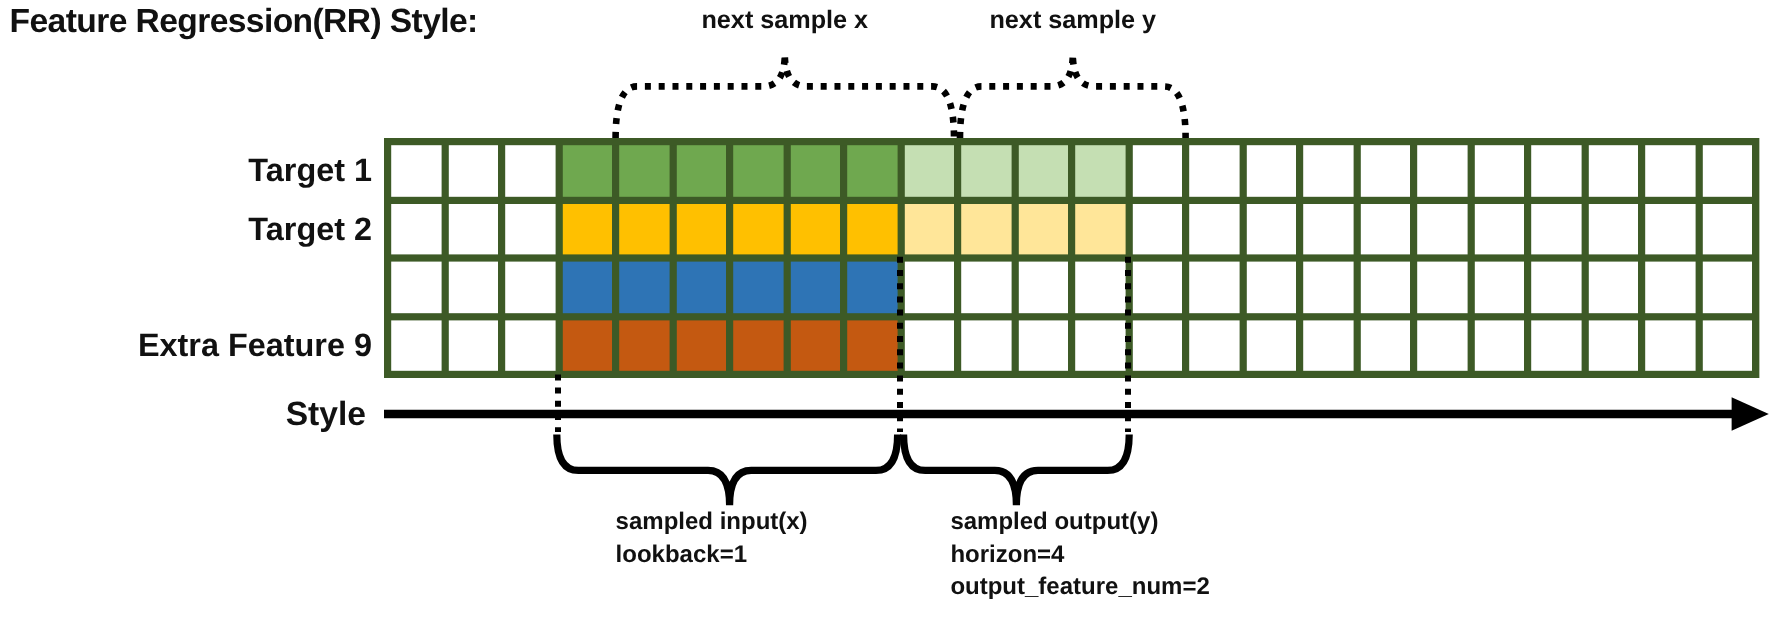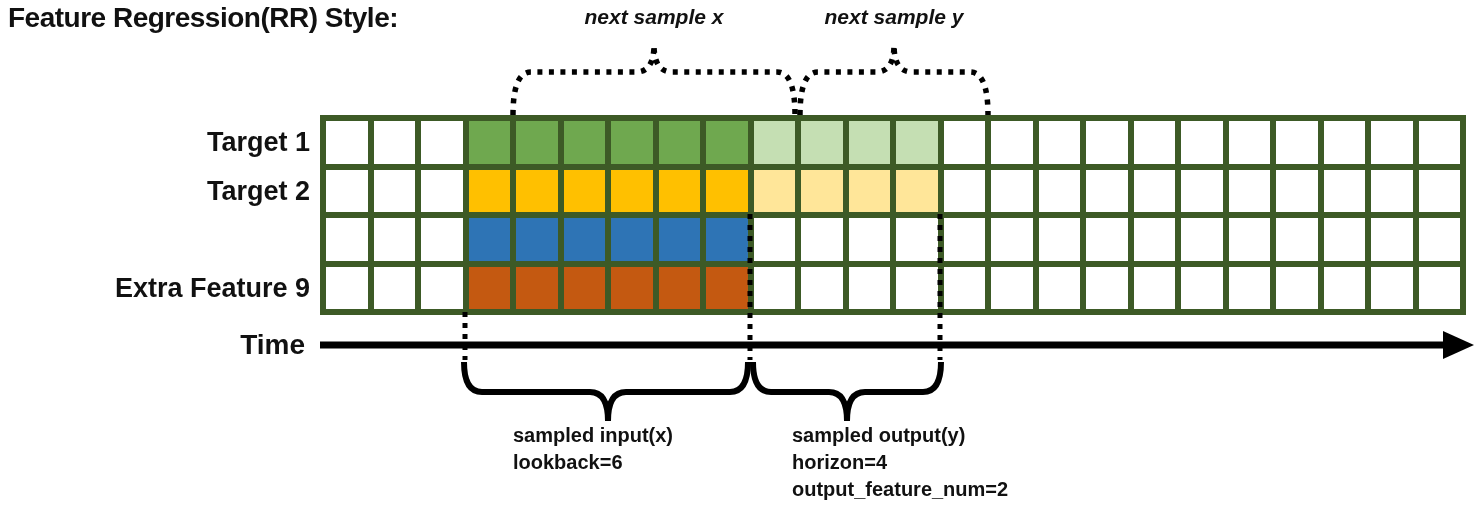--- a/index.html
+++ b/index.html
@@ -6,21 +6,21 @@
   #canvas{
     position:relative; width:1476px; height:516px; background:#ffffff;
     font-family:"Liberation Sans", sans-serif; color:#111; overflow:hidden;
   }
   .title{
     position:absolute; left:8px; top:2px;
     font-size:28px; font-weight:700; letter-spacing:-0.5px; white-space:nowrap;
   }
   .next-label{
     position:absolute; top:5px; transform:translateX(-50%);
-    font-size:21px; font-weight:600; font-style:italic; white-space:nowrap;
+    font-size:21px; font-weight:600; white-space:nowrap;
   }
   #next-x-label{ left:654px; }
   #next-y-label{ left:894px; }
   #sample-grid{
     position:absolute; left:320px; top:115px; width:1146px; height:200px;
     box-sizing:border-box; border:6px solid #3D5A26; background:#3D5A26;
     display:grid; gap:6px;
   }
   #sample-grid .cell{ background:#fff; }
   .row-label{
@@ -145,21 +145,21 @@
       <div class="cell" style="background: rgb(255, 255, 255);"></div>
       <div class="cell" style="background: rgb(255, 255, 255);"></div>
       <div class="cell" style="background: rgb(255, 255, 255);"></div>
       <div class="cell" style="background: rgb(255, 255, 255);"></div>
       <div class="cell" style="background: rgb(255, 255, 255);"></div>
       <div class="cell" style="background: rgb(255, 255, 255);"></div>
       <div class="cell" style="background: rgb(255, 255, 255);"></div>
       <div class="cell" style="background: rgb(255, 255, 255);"></div>
     </div>
 
-  <div class="time-label">Time</div>
+  <div class="time-label">Style</div>
 
   <svg class="overlay" width="1476" height="516" viewBox="0 0 1476 516">
 
     <path d="M513,115 Q513,72 531,72 L636,72 Q654,72 654,45 Q654,72 672,72 L777,72 Q795,72 795,115" fill="none" stroke="#000" stroke-width="5.5" stroke-dasharray="5 6.5"></path>
 
     <path d="M800,115 Q800,72 818,72 L876,72 Q894,72 894,45 Q894,72 912,72 L970,72 Q988,72 988,115" fill="none" stroke="#000" stroke-width="5.5" stroke-dasharray="5 6.5"></path>
 
     <line x1="465" y1="312" x2="465" y2="360" stroke="#000" stroke-width="5" stroke-dasharray="5 6"></line>
     <line x1="750" y1="214" x2="750" y2="360" stroke="#000" stroke-width="5" stroke-dasharray="5 6"></line>
     <line x1="940" y1="214" x2="940" y2="360" stroke="#000" stroke-width="5" stroke-dasharray="5 6"></line>
@@ -167,21 +167,21 @@
     <line x1="320" y1="345" x2="1446" y2="345" stroke="#000" stroke-width="7"></line>
     <polygon points="1443,331 1474,345 1443,359" fill="#000"></polygon>
 
     <path d="M464,362 Q464,392 482,392 L590,392 Q608,392 608,421 Q608,392 626,392 L730,392 Q748,392 748,362" fill="none" stroke="#000" stroke-width="6"></path>
 
     <path d="M753,362 Q753,392 771,392 L829,392 Q847,392 847,421 Q847,392 865,392 L923,392 Q941,392 941,362" fill="none" stroke="#000" stroke-width="6"></path>
   </svg>
 
   <div id="anno-input" class="anno">
     <div>sampled input(x)</div>
-    <div>lookback=6</div>
+    <div>lookback=1</div>
   </div>
   <div id="anno-output" class="anno">
     <div>sampled output(y)</div>
     <div>horizon=4</div>
     <div>output_feature_num=2</div>
   </div>
 
 </div>
 
 </body></html>

